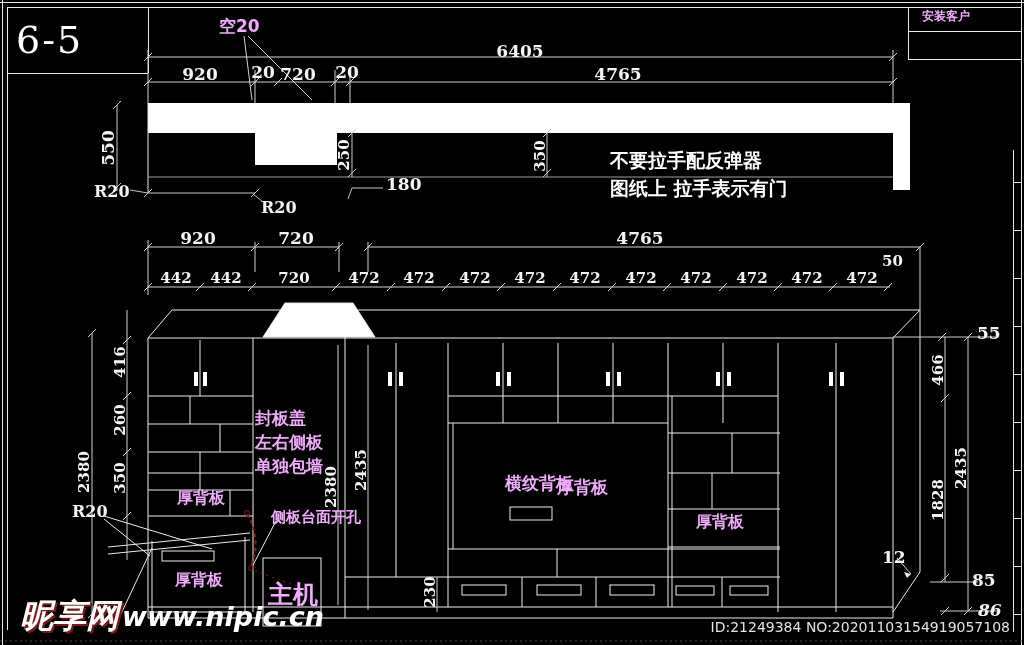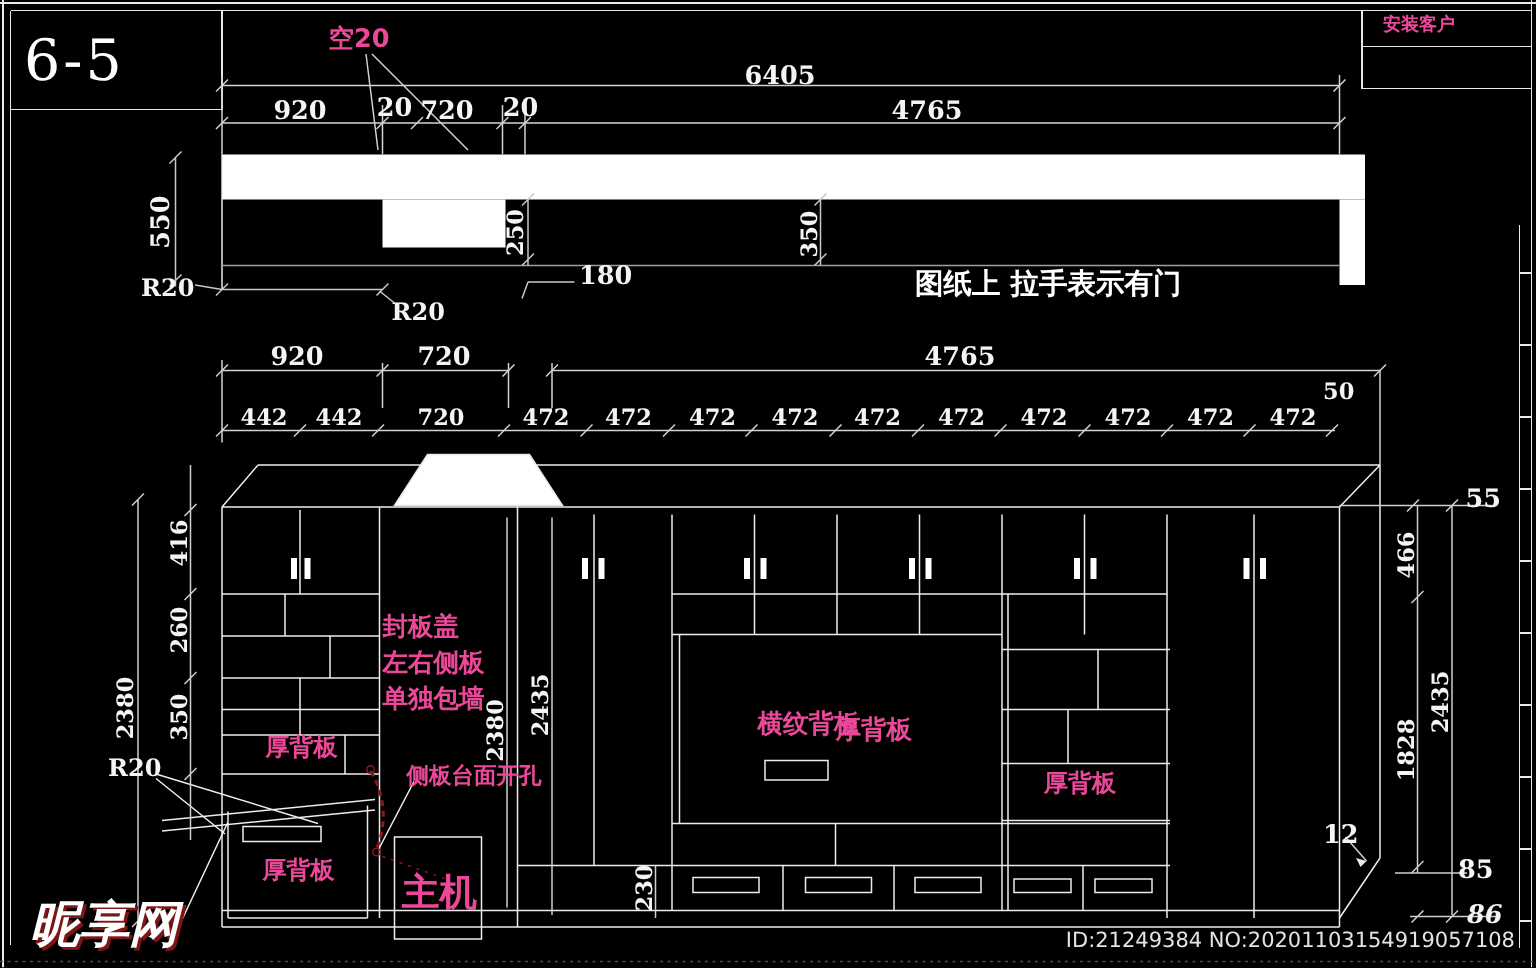--- a/index.html
+++ b/index.html
@@ -3,21 +3,21 @@
 <meta charset="utf-8">
 <style>
   html,body{margin:0;padding:0;background:#000;}
   #canvas{position:relative;width:1024px;height:645px;background:#000;overflow:hidden;
           font-family:"DejaVu Sans",sans-serif;}
   svg{position:absolute;left:0;top:0;}
   .dim{position:absolute;font:bold 15px "DejaVu Serif",serif;color:#f4f4f4;white-space:nowrap;line-height:1;}
   .lg{font-size:17px;}
   .hd{transform:translateX(-50%);}
   .vd{transform:translate(-50%,-50%) rotate(-90deg);transform-origin:center;}
-  .cn{position:absolute;font:bold 17px "DejaVu Sans",sans-serif;color:#ec4899;white-space:nowrap;line-height:1;}
+  .cn{position:absolute;font:bold 17px "DejaVu Sans",sans-serif;color:#f0abfc;white-space:nowrap;line-height:1;}
   .sheetno{position:absolute;left:16px;top:18px;font:38px "DejaVu Serif",serif;color:#fff;letter-spacing:2px;}
   .note{position:absolute;font:bold 19px "DejaVu Sans",sans-serif;color:#fff;white-space:nowrap;}
   .wm-logo{position:absolute;left:20px;top:594px;font:italic bold 33px "DejaVu Sans",sans-serif;color:#fff;
            text-shadow:2px 2px 0 #7c1616;}
   .wm-url{position:absolute;left:122px;top:601px;font:italic bold 27px "DejaVu Sans",sans-serif;color:#fff;}
   .idno{position:absolute;right:14px;top:619px;font:14px "DejaVu Sans",sans-serif;color:#e3e3e3;}
 </style>
 </head>
 <body>
 
@@ -128,20 +128,21 @@
     <path d="M255,571L300,587" stroke-dasharray="2,4"></path>
   </g>
 
   <path d="M0,641H1024" stroke="#4a4a4a" stroke-dasharray="2,3"></path>
 </svg>
 
 <span class="sheetno">6-5</span>
 <span class="cn" style="left:922px;top:10px;font-size:12px;">安装客户</span>
 
 <span class="cn" style="left:219px;top:18px;font-size:17px;">空20</span>
+<span class="note" style="left:610px;top:148px;">不要拉手配反弹器</span>
 <span class="note" style="left:610px;top:176px;">图纸上 拉手表示有门</span>
 
 <span class="dim lg hd" style="left:520px;top:43px;">6405</span>
 <span class="dim lg hd" style="left:200px;top:66px;">920</span>
 <span class="dim lg hd" style="left:263px;top:64px;">20</span>
 <span class="dim lg hd" style="left:298px;top:66px;">720</span>
 <span class="dim lg hd" style="left:347px;top:64px;">20</span>
 <span class="dim lg hd" style="left:618px;top:66px;">4765</span>
 
 <span class="dim lg vd" style="left:108px;top:148px;">550</span>
@@ -193,15 +194,16 @@
 
 <span class="dim lg" style="left:977px;top:325px;">55</span>
 <span class="dim vd" style="left:938px;top:370px;">466</span>
 <span class="dim vd" style="left:961px;top:468px;">2435</span>
 <span class="dim vd" style="left:938px;top:500px;">1828</span>
 <span class="dim lg" style="left:882px;top:549px;">12</span>
 <span class="dim lg" style="left:972px;top:572px;">85</span>
 <span class="dim lg" style="left:978px;top:602px;font-style:italic;">86</span>
 
 <span class="wm-logo">昵享网</span>
+<span class="wm-url">www.nipic.cn</span>
 <span class="idno">ID:21249384 NO:20201103154919057108</span>
 
 </div>
 
 </body></html>

